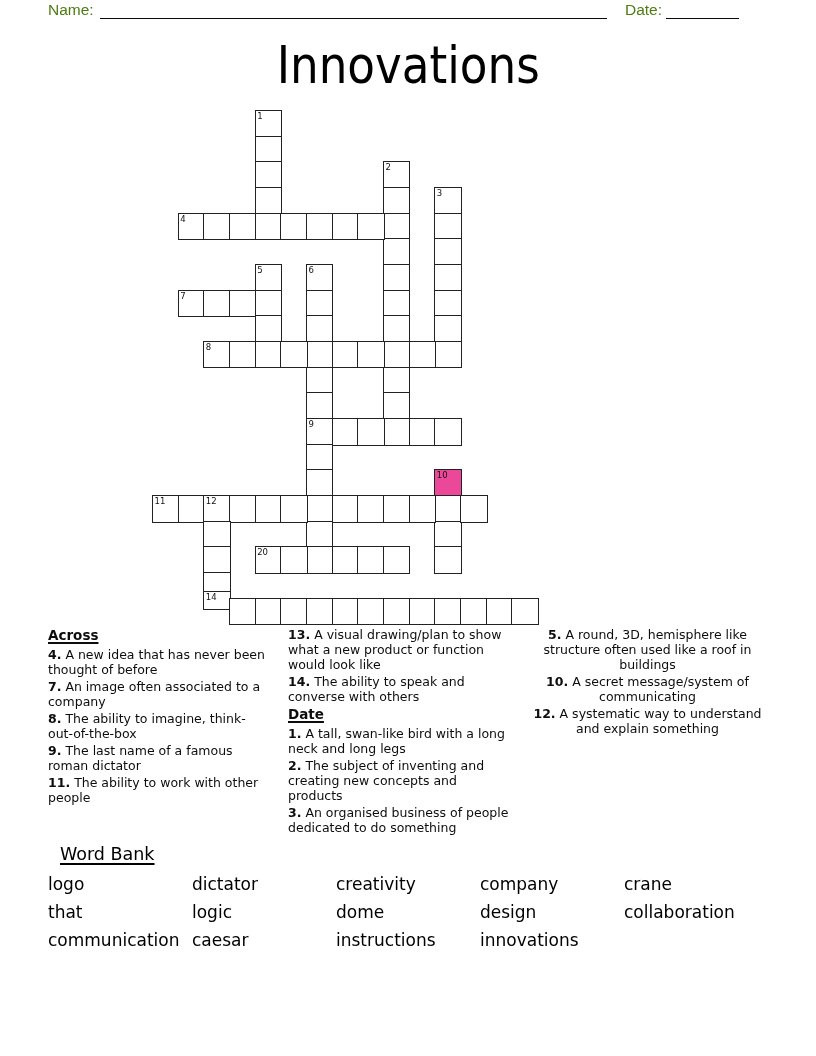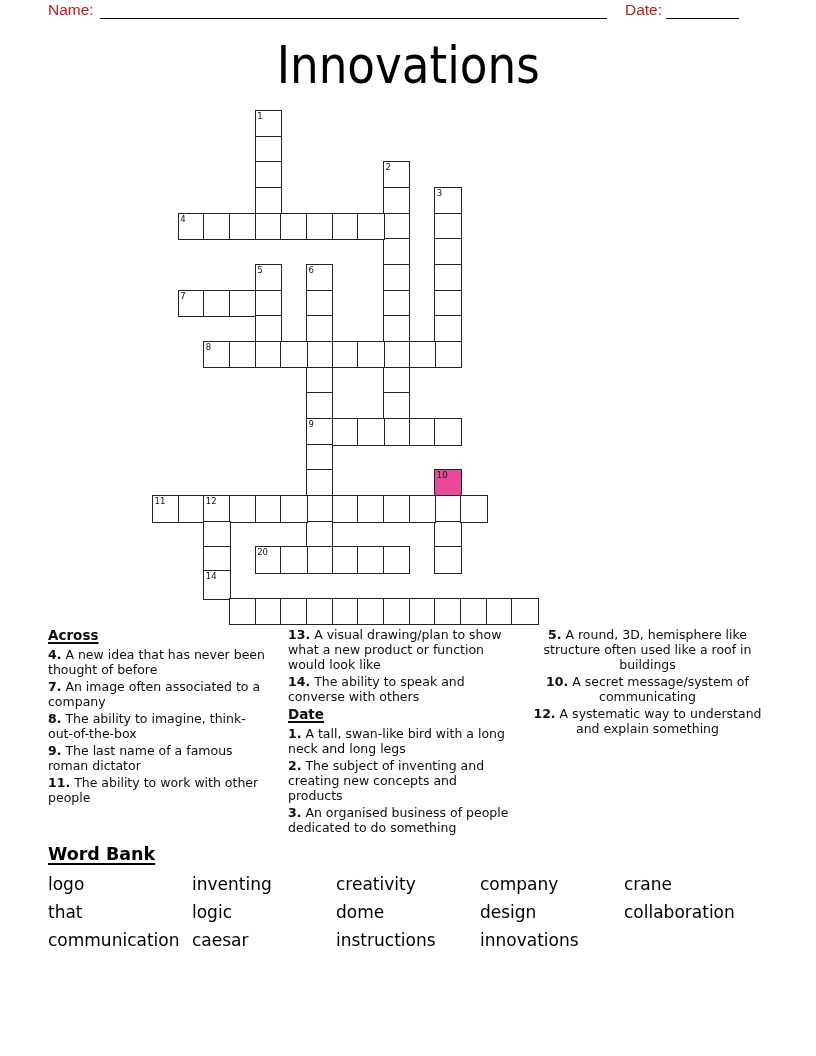--- a/index.html
+++ b/index.html
@@ -1,21 +1,21 @@
 <!DOCTYPE html>
 <html><head>
 <meta charset="utf-8">
 <style>
   html,body{margin:0;padding:0;background:#fff;}
   .page{position:relative;width:816px;height:1056px;background:#fff;color:#000;
         font-family:"DejaVu Sans",sans-serif;overflow:hidden;}
 
   
   .hdr-label{position:absolute;top:1px;font-family:"Liberation Sans",sans-serif;
-             font-size:15.5px;line-height:18px;color:#b91c1c;}
+             font-size:15.5px;line-height:18px;color:#4d7c0f;}
   .name-label{left:48px;}
   .date-label{left:625px;}
   .hdr-line{position:absolute;top:18px;height:0;border-bottom:1.6px solid #0a0a0a;}
   .name-line{left:100px;width:507px;}
   .date-line{left:666px;width:73px;}
 
   
   .title{position:absolute;left:0;top:38px;width:816px;text-align:center;
          font-size:52px;line-height:54px;font-weight:400;white-space:nowrap;}
   .title-inner{display:inline-block;transform:scaleX(0.87);transform-origin:50% 50%;}
@@ -32,22 +32,22 @@
   .col2{left:288px;width:227px;}
   .col3{left:532px;width:231px;text-align:center;}
   .clue-heading{font-weight:bold;font-size:13.5px;line-height:17px;
                 text-decoration:underline;text-decoration-thickness:1.5px;
                 text-underline-offset:2px;margin:0 0 3px 0;}
   .col2 .clue-heading{margin-top:1px;}
   p.clue{margin:0 0 2px 0;}
   p.clue b{font-weight:bold;}
 
   
-  .wb-heading{position:absolute;left:48px;top:844px;font-size:17.5px;line-height:21px;
-              font-weight:bold;text-decoration:underline;text-decoration-thickness:1.6px;
+  .wb-heading{position:absolute;left:60px;top:844px;font-size:17.5px;line-height:21px;
+              font-weight:normal;text-decoration:underline;text-decoration-thickness:1.6px;
               text-underline-offset:3px;}
   .wb-grid{position:absolute;left:48px;top:874px;display:grid;
            grid-template-columns:repeat(5,144px);row-gap:8px;
            font-size:17px;line-height:20px;}
   .wb-word{white-space:nowrap;}
 </style>
 </head>
 <body>
 
 <div class="page">
@@ -156,21 +156,21 @@
       <div class="cell" style="left: 254.68px; top: 495.05px; height: 27.47px; width: 27.47px; border-color: rgb(34, 34, 34); background: rgb(255, 255, 255);"></div>
       <div class="cell" style="left: 280.35px; top: 495.05px; height: 27.47px; width: 27.47px; border-color: rgb(34, 34, 34); background: rgb(255, 255, 255);"></div>
       <div class="cell" style="left: 331.69px; top: 495.05px; height: 27.47px; width: 27.47px; border-color: rgb(34, 34, 34); background: rgb(255, 255, 255);"></div>
       <div class="cell" style="left: 357.36px; top: 495.05px; height: 27.47px; width: 27.47px; border-color: rgb(34, 34, 34); background: rgb(255, 255, 255);"></div>
       <div class="cell" style="left: 383.03px; top: 495.05px; height: 27.47px; width: 27.47px; border-color: rgb(34, 34, 34); background: rgb(255, 255, 255);"></div>
       <div class="cell" style="left: 408.7px; top: 495.05px; height: 27.47px; width: 27.47px; border-color: rgb(34, 34, 34); background: rgb(255, 255, 255);"></div>
       <div class="cell" style="left: 460.04px; top: 495.05px; height: 27.47px; width: 27.47px; border-color: rgb(34, 34, 34); background: rgb(255, 255, 255);"></div>
       <div class="cell" style="left: 203.34px; top: 520.72px; height: 27.47px; width: 27.47px; border-color: rgb(34, 34, 34); background: rgb(255, 255, 255);"></div>
       <div class="cell" style="left: 203.34px; top: 546.39px; height: 27.47px; width: 27.47px; border-color: rgb(34, 34, 34); background: rgb(255, 255, 255);"></div>
       <div class="cell" style="left: 203.34px; top: 572.06px; height: 27.47px; width: 27.47px; border-color: rgb(34, 34, 34); background: rgb(255, 255, 255);"></div>
-      <div class="cell" style="left: 203.34px; top: 570px; height: 30px; width: 27.47px; border-color: rgb(34, 34, 34); background: rgb(255, 255, 255);">
+      <div class="cell" style="left: 203.34px; top: 591px; height: 19px; width: 27.47px; border-color: rgb(34, 34, 34); background: rgb(255, 255, 255);">
         <span class="cnum">14</span>
       </div>
       <div class="cell" style="left: 254.68px; top: 546.39px; height: 27.47px; width: 27.47px; border-color: rgb(34, 34, 34); background: rgb(255, 255, 255);">
         <span class="cnum">20</span>
       </div>
       <div class="cell" style="left: 280.35px; top: 546.39px; height: 27.47px; width: 27.47px; border-color: rgb(34, 34, 34); background: rgb(255, 255, 255);"></div>
       <div class="cell" style="left: 331.69px; top: 546.39px; height: 27.47px; width: 27.47px; border-color: rgb(34, 34, 34); background: rgb(255, 255, 255);"></div>
       <div class="cell" style="left: 357.36px; top: 546.39px; height: 27.47px; width: 27.47px; border-color: rgb(34, 34, 34); background: rgb(255, 255, 255);"></div>
       <div class="cell" style="left: 383.03px; top: 546.39px; height: 27.47px; width: 27.47px; border-color: rgb(34, 34, 34); background: rgb(255, 255, 255);"></div>
       <div class="cell" style="left: 229.01px; top: 597.73px; height: 27.47px; width: 27.47px; border-color: rgb(34, 34, 34); background: rgb(255, 255, 255);"></div>
@@ -205,21 +205,21 @@
     </div>
   <div class="clues-col col3">
       <p class="clue"><b>5.</b> A round, 3D, hemisphere like structure often used like a roof in buildings</p>
       <p class="clue"><b>10.</b> A secret message/system of communicating</p>
       <p class="clue"><b>12.</b> A systematic way to understand and explain something</p>
     </div>
 
   <div class="wb-heading">Word Bank</div>
   <div class="wb-grid">
       <span class="wb-word">logo</span>
-      <span class="wb-word">inventing</span>
+      <span class="wb-word">dictator</span>
       <span class="wb-word">creativity</span>
       <span class="wb-word">company</span>
       <span class="wb-word">crane</span>
       <span class="wb-word">that</span>
       <span class="wb-word">logic</span>
       <span class="wb-word">dome</span>
       <span class="wb-word">design</span>
       <span class="wb-word">collaboration</span>
       <span class="wb-word">communication</span>
       <span class="wb-word">caesar</span>

